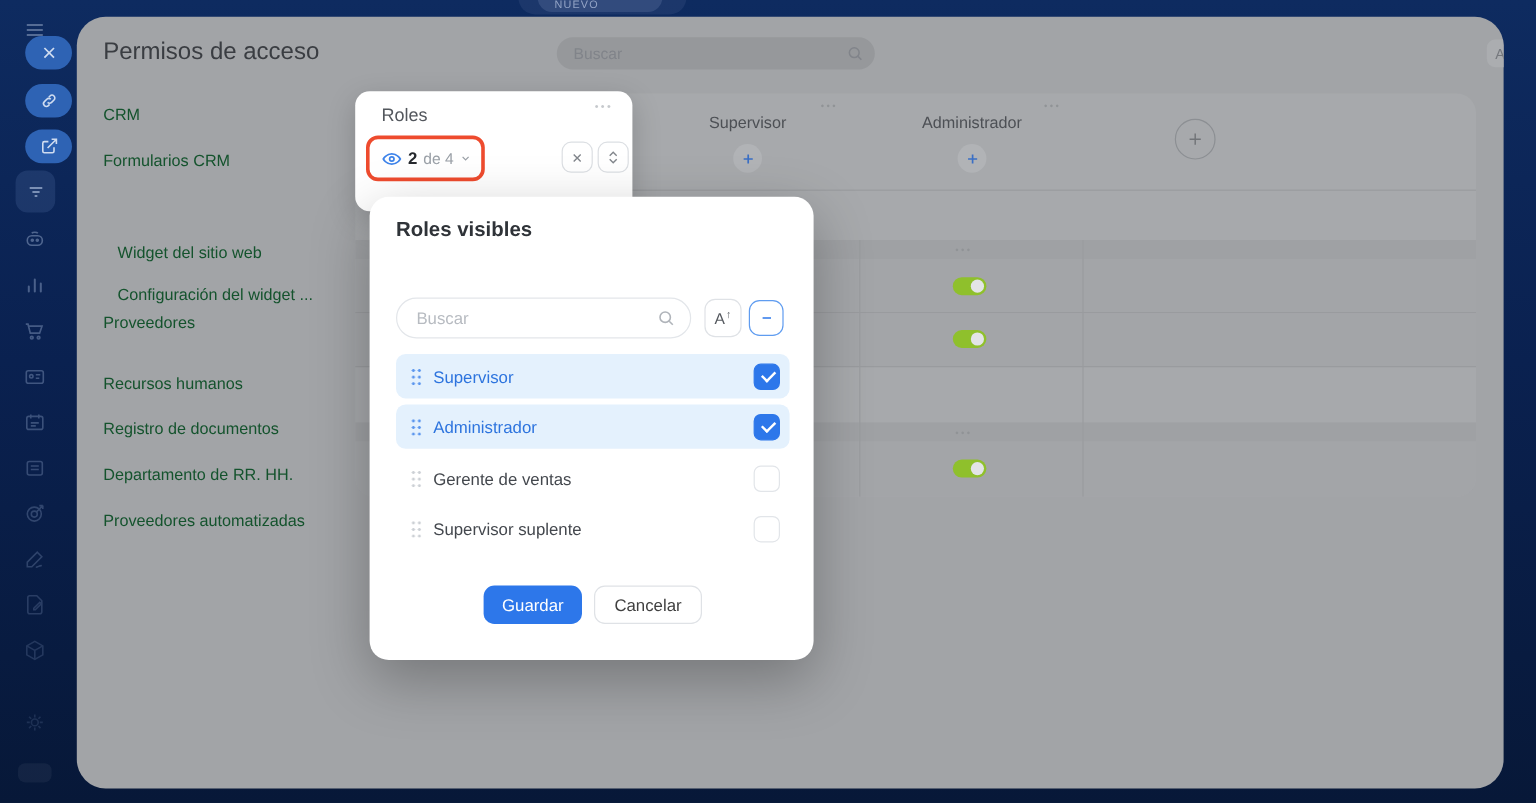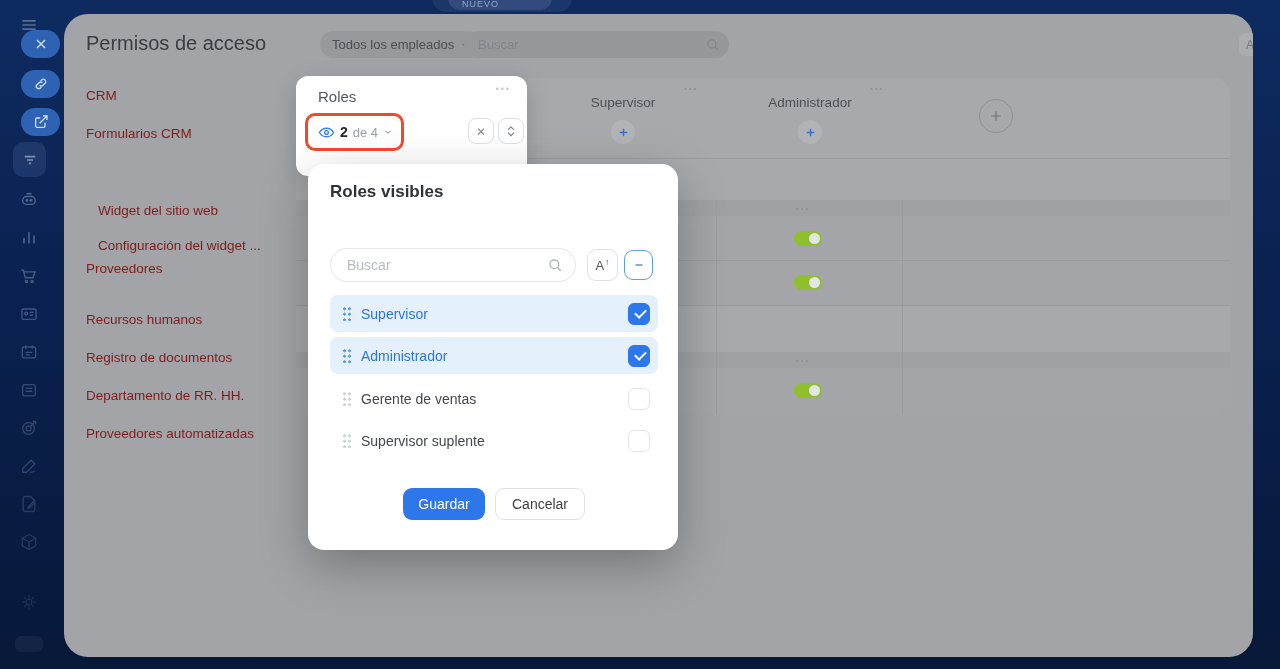--- a/index.html
+++ b/index.html
@@ -32,21 +32,21 @@
   .chip-filter svg{width:10px;height:10px;color:#6d7076;}
   .top-search{position:absolute;left:400px;top:17px;width:265px;height:27px;border-radius:14px;background:#96989b;}
   .top-search input{position:absolute;left:12px;top:0;width:215px;height:27px;border:0;background:transparent;outline:none;
     font-size:13px;color:#5c5f64;}
   .top-search input::placeholder{color:#81848a;}
   .top-search .mag{position:absolute;right:9px;top:6px;width:15px;height:15px;color:#81848a;}
   .btn-help{position:absolute;left:1132px;top:19px;width:48px;height:23px;border-radius:7px;background:#abadb0;
     font-size:12px;color:#75787d;display:flex;align-items:center;justify-content:center;margin-left:43px;}
 
   
-  .menu-item{position:absolute;left:22px;font-size:13.5px;color:#7f1d1d;white-space:nowrap;text-align:center;}
+  .menu-item{position:absolute;left:22px;font-size:13.5px;color:#14532d;white-space:nowrap;text-align:center;}
   .menu-item.indent{left:34px;}
   .menu-pill{position:absolute;left:12px;top:146px;height:26px;line-height:26px;border-radius:14px;background:#2c66bd;
     color:#ccd6e3;font-weight:bold;font-size:13.5px;padding:0 14px;}
 
   
   .panel{position:absolute;left:232px;top:64px;width:934px;height:336px;background:#a7a9ac;border-radius:16px;overflow:hidden;}
   .col-head{position:absolute;top:17px;transform:translateX(-50%);font-size:13.5px;color:#4d5055;}
   .dots3{position:absolute;font-size:8px;letter-spacing:2px;color:#909396;}
   .plus-circle{position:absolute;width:24px;height:24px;border-radius:50%;background:#b1b3b6;color:#3a6fc5;
     display:flex;align-items:center;justify-content:center;}
@@ -214,26 +214,20 @@
           <circle cx="12" cy="12" r="3.4"></circle>
           <path d="M12 4v3M12 17v3M4 12h3M17 12h3M6.3 6.3l2.1 2.1M15.6 15.6l2.1 2.1M17.7 6.3l-2.1 2.1M8.4 15.6l-2.1 2.1"></path>
         </svg>
       </span>
     <div class="rail-blob"></div>
   </div>
 
   <div class="card">
     <div class="page-title">Permisos de acceso</div>
 
-    <div class="chip-filter">
-      <span>Todos los empleados</span>
-      <svg viewBox="0 0 24 24" fill="none" stroke="currentColor" stroke-width="2.5">
-          <path d="M6 9l6 6 6-6"></path>
-        </svg>
-    </div>
 
     <div class="top-search">
       <input placeholder="Buscar" style="">
       <svg class="mag" viewBox="0 0 24 24" fill="none" stroke="currentColor" stroke-width="2">
           <circle cx="11" cy="11" r="6.5"></circle>
           <path d="M16 16l4.5 4.5"></path>
         </svg>
     </div>
 
     <div class="btn-help">Ayuda</div>

